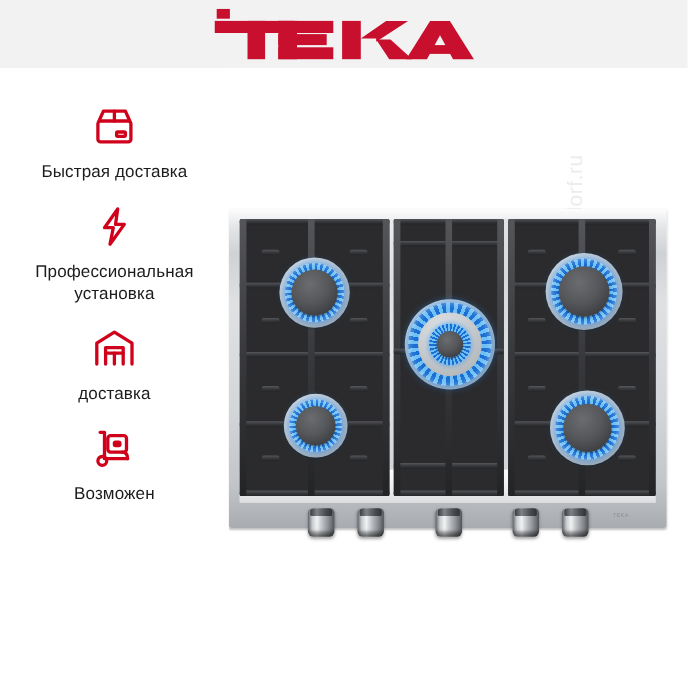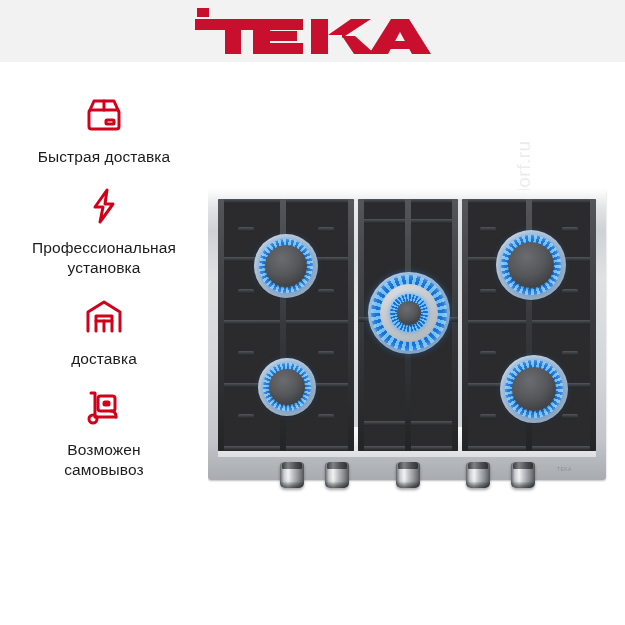--- a/index.html
+++ b/index.html
@@ -228,21 +228,20 @@
     <span class="feature-icon">
       <svg width="42" height="42" viewBox="0 0 42 42" fill="none" stroke="#d0021b" stroke-width="3" stroke-linecap="round" stroke-linejoin="round">
         <path d="M8 6 L12 6 L12 30 L33 30"></path>
         <path d="M33 30 C33 26 31 24 28 24"></path>
         <rect x="15" y="9" width="17" height="15" rx="2.5"></rect>
         <rect x="21" y="15" width="5" height="3" rx="1"></rect>
         <circle cx="10" cy="32" r="4"></circle>
       </svg>
     </span>
     <span class="feature-label">Возможен</span>
-    <span class="feature-label">самовывоз</span>
   </div>
 </div>
 
 <div id="product-photo">
 
   <span class="watermark wm5">hausdorf.ru</span>
 
   <div id="hob">
 
     <div id="hob-frame"></div>

